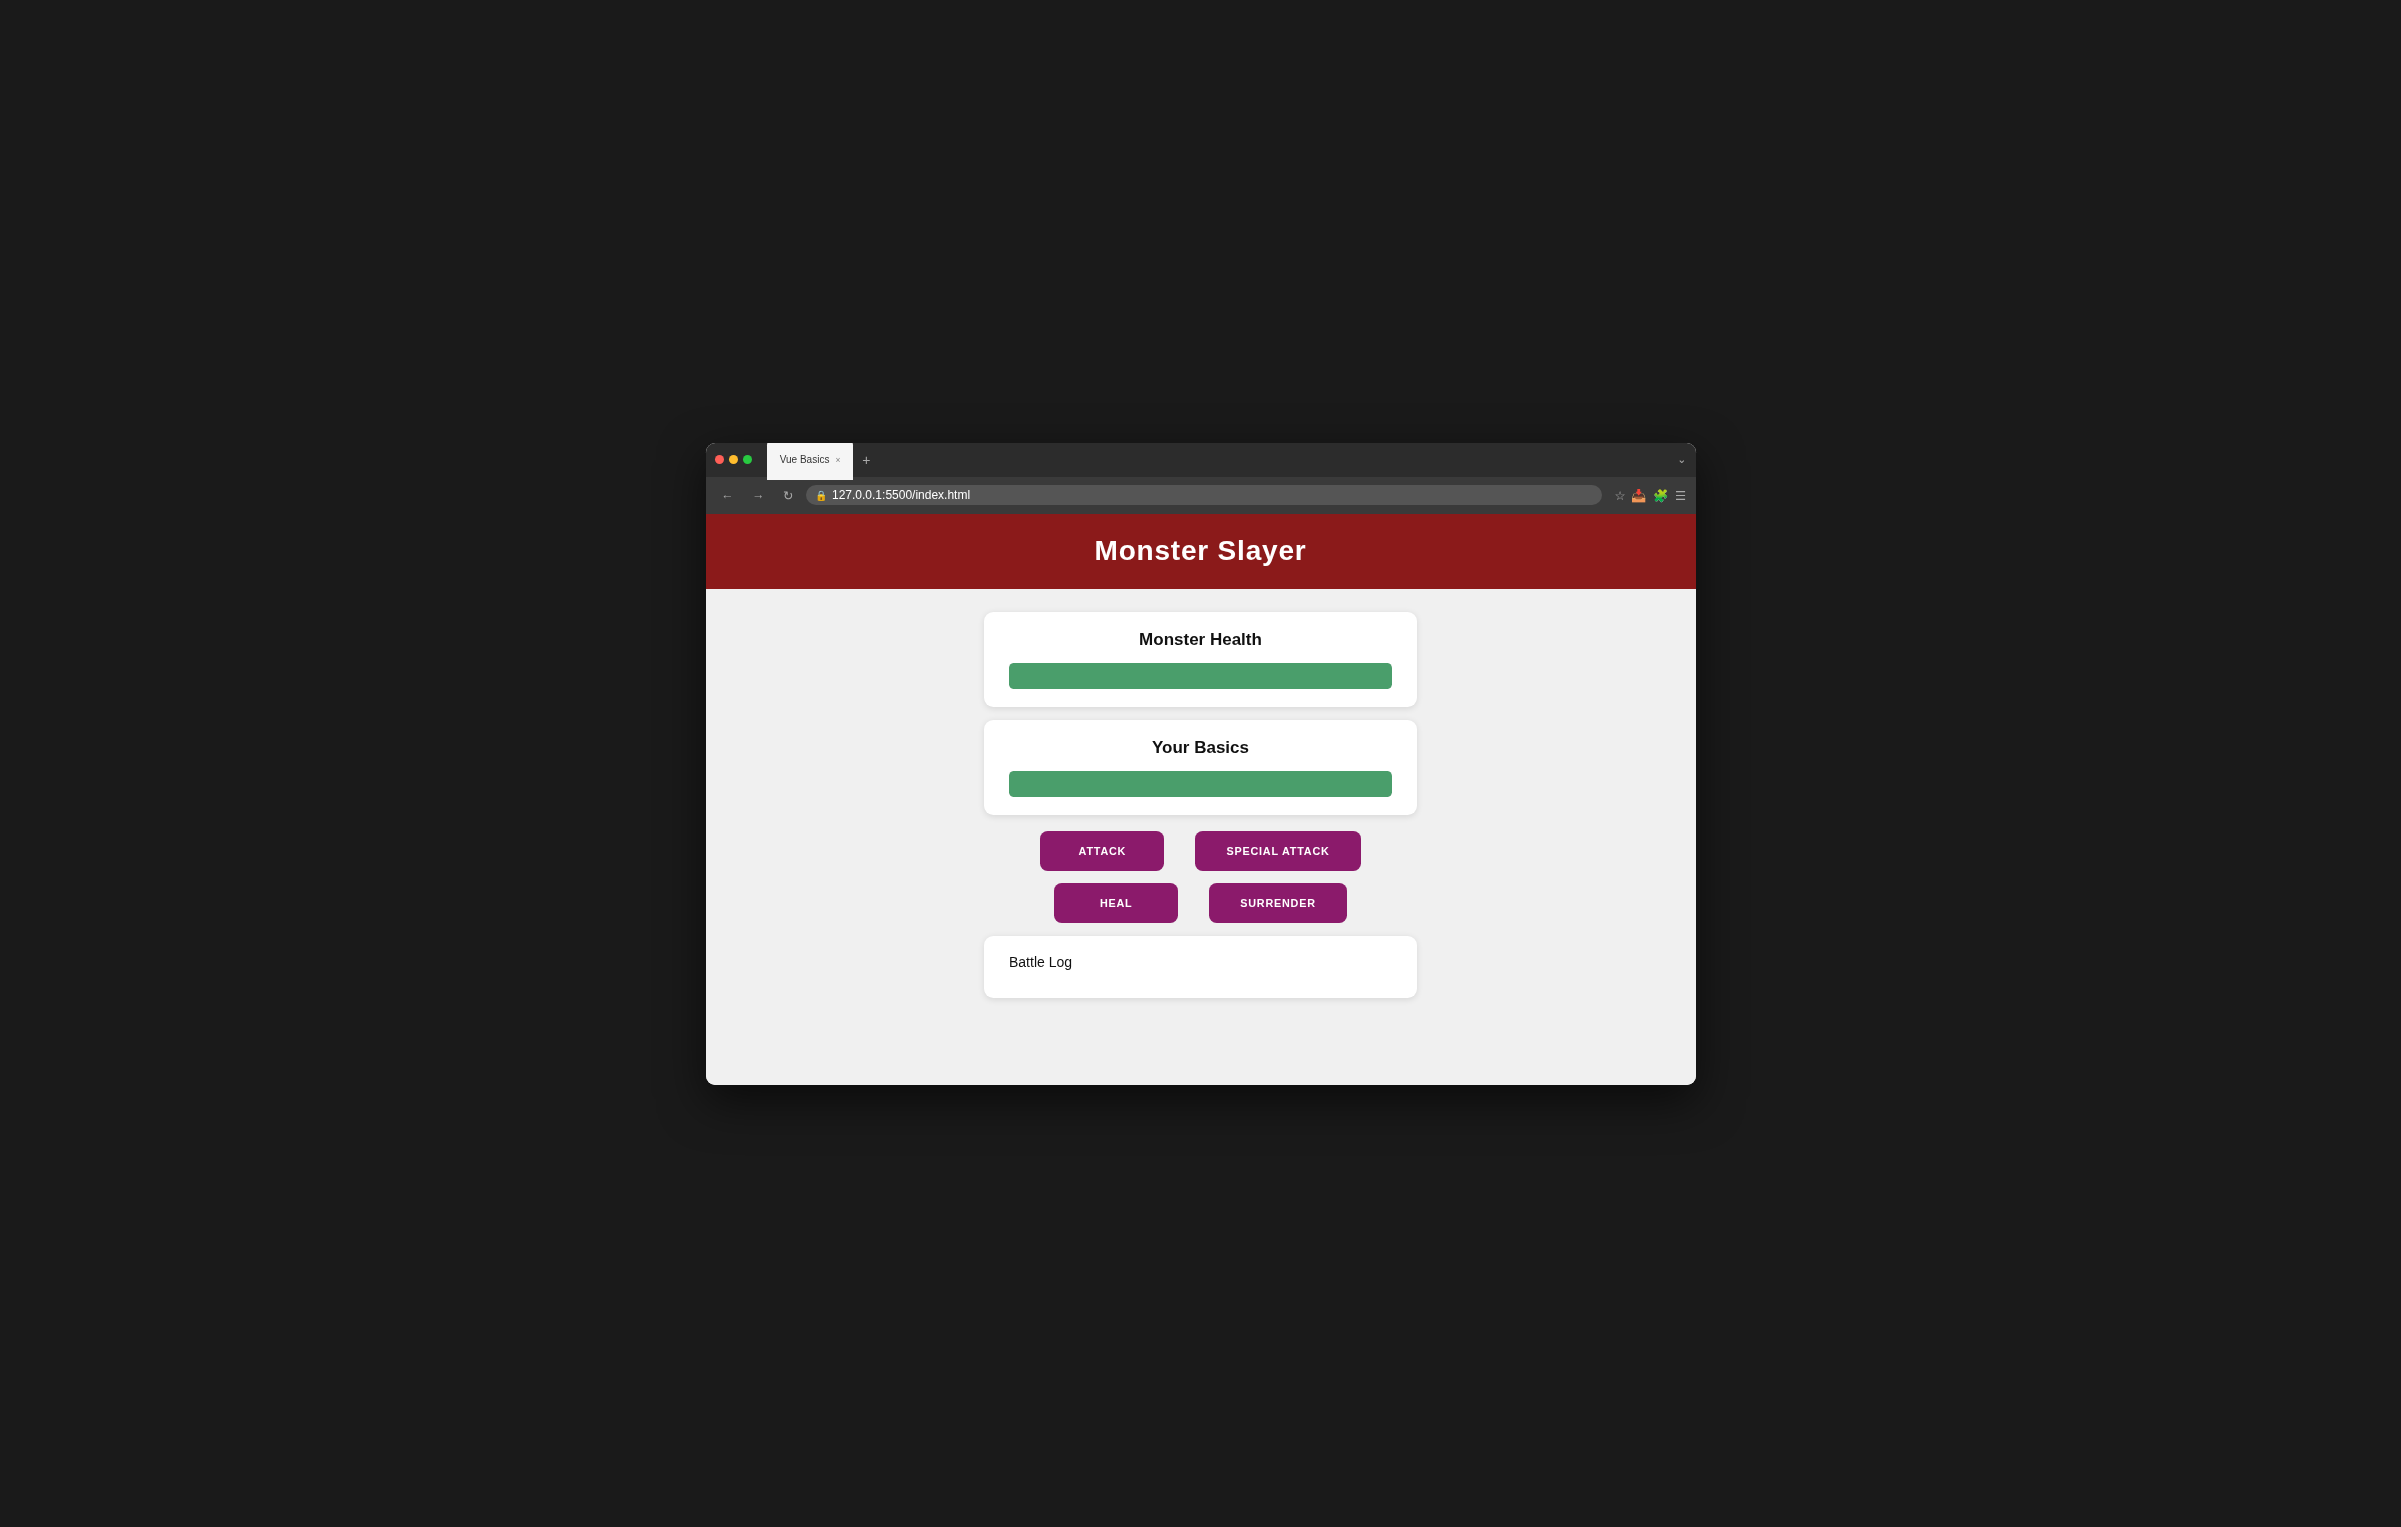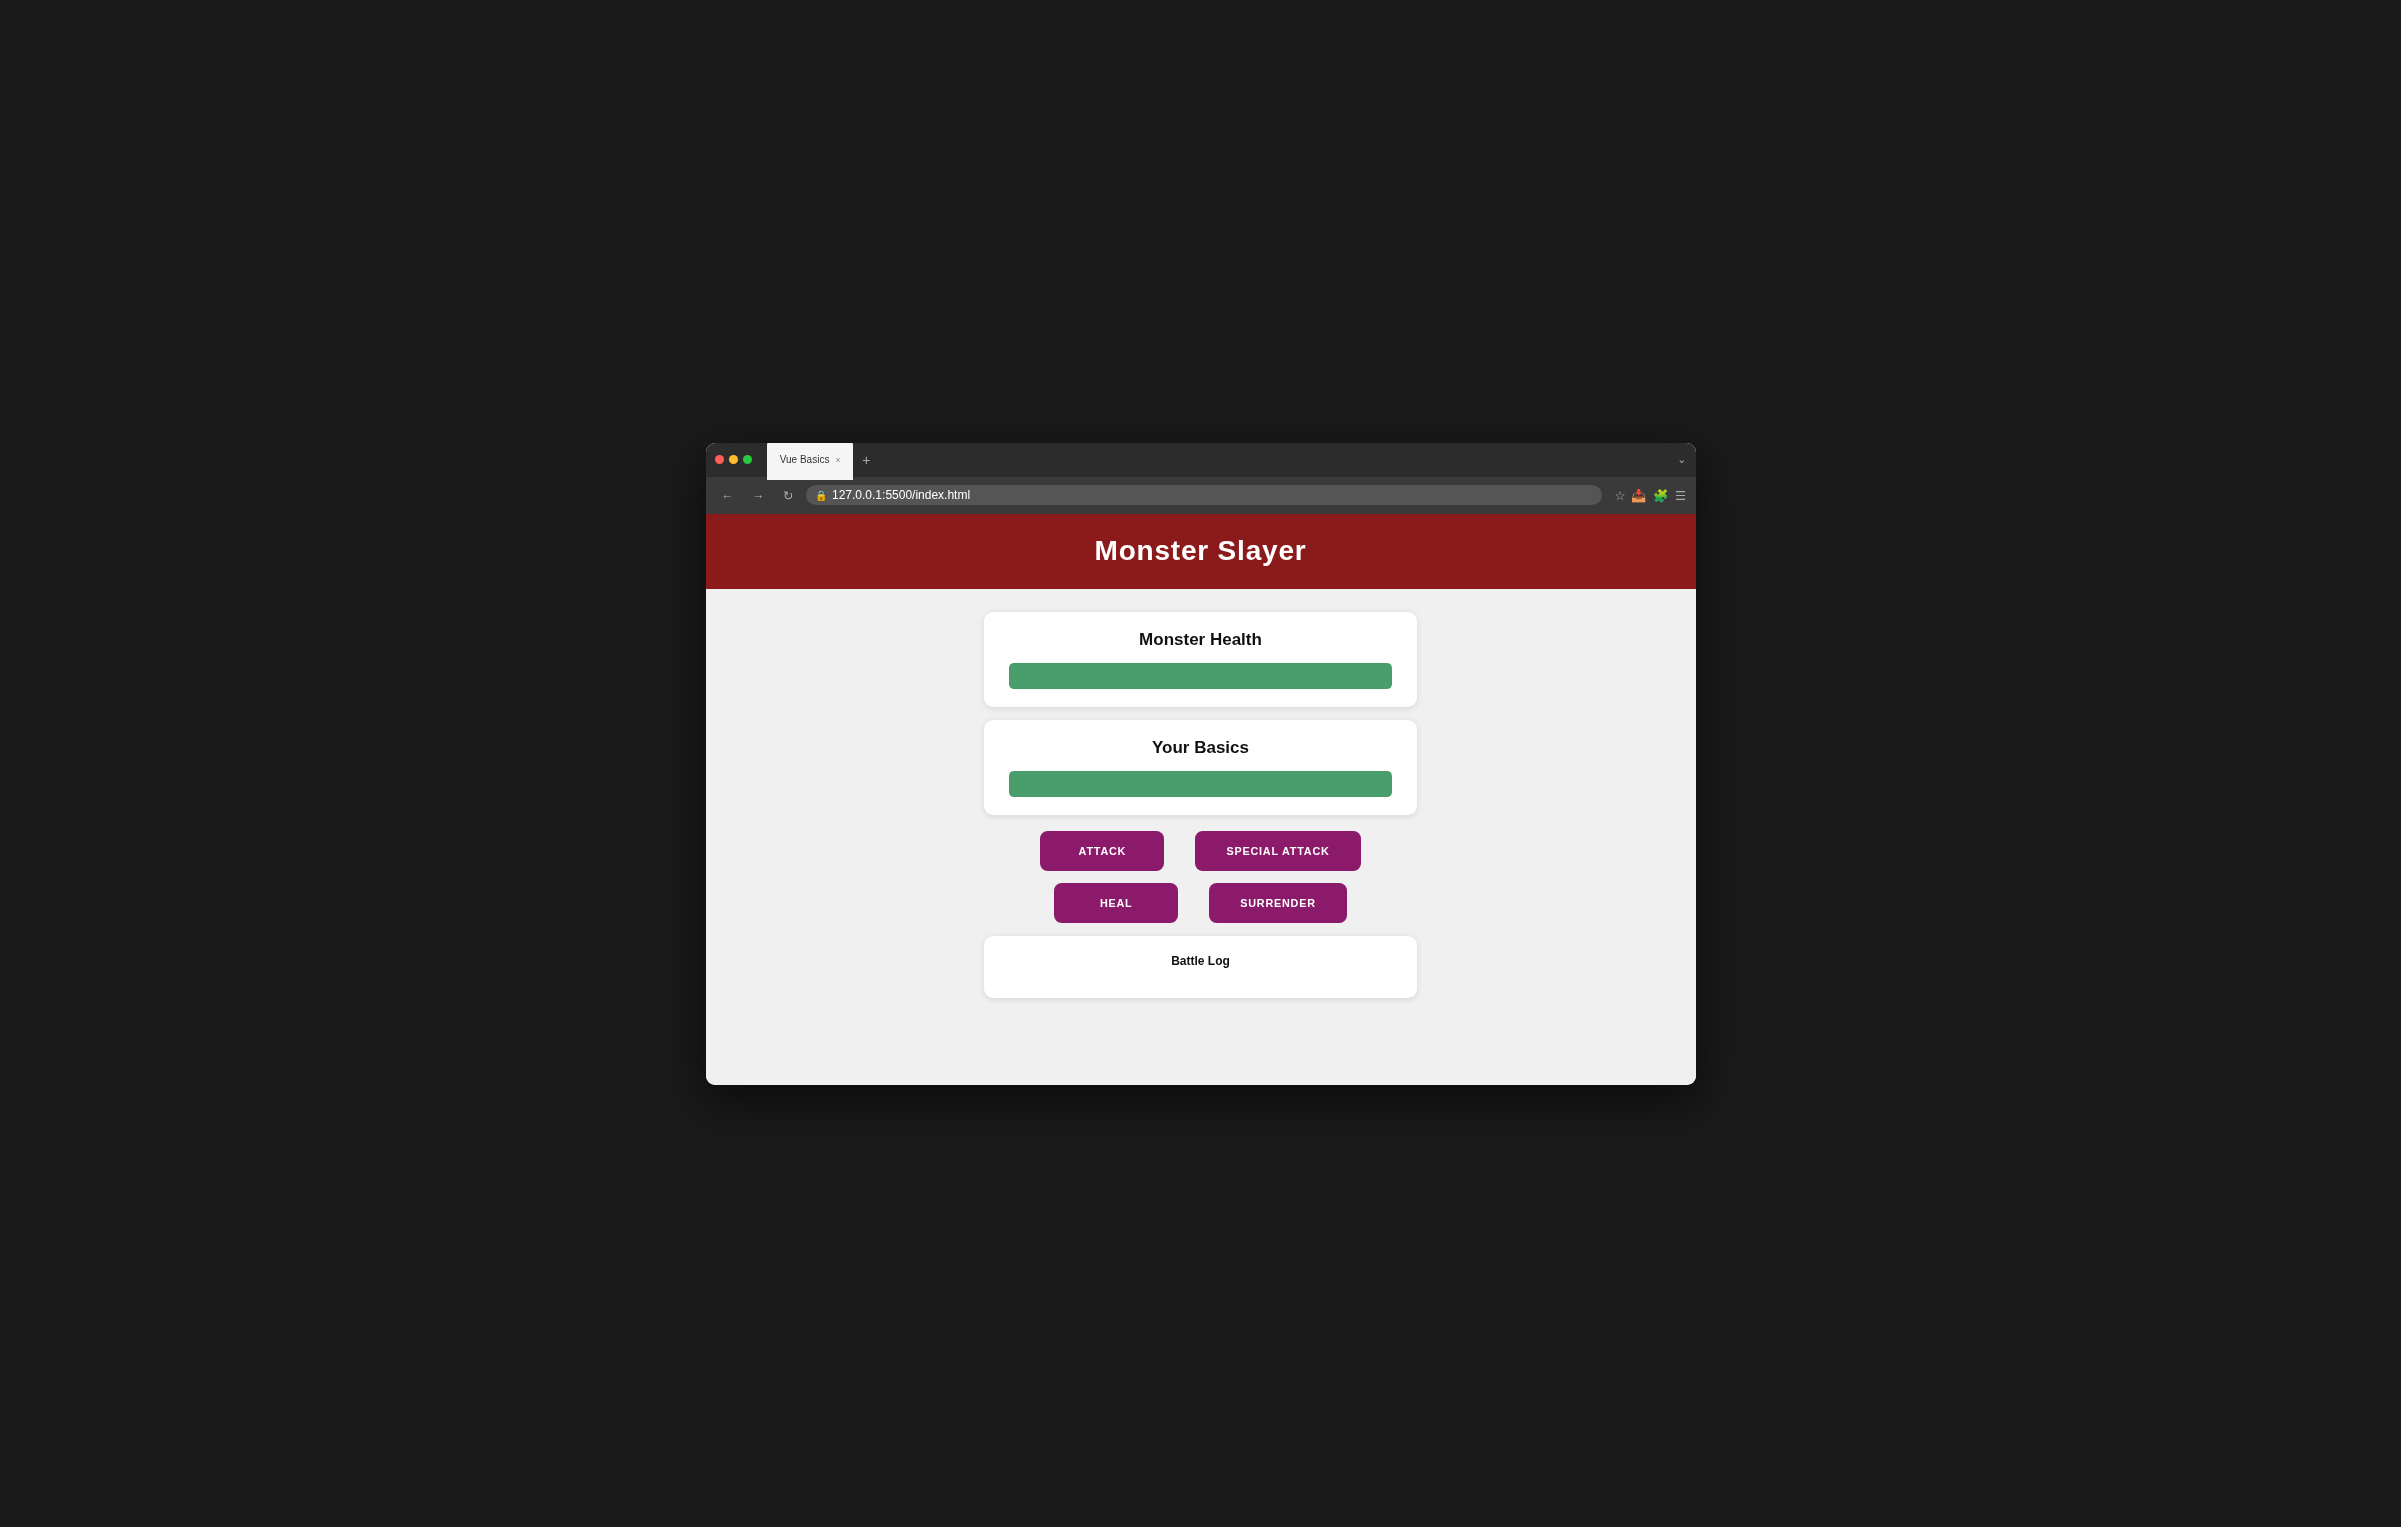--- a/index.html
+++ b/index.html
@@ -233,23 +233,22 @@
     .battle-log-card {
       background: #ffffff;
       border-radius: 9.3px;
       padding: 18.6px 25px;
       width: 433px;
       box-shadow: 0 1.5px 6.2px rgba(0,0,0,0.1);
       min-height: 62px;
     }
 
     .battle-log-title {
-      text-align: center;
-      font-size: 12px;
-      font-weight: 700;
+      font-size: 14px;
+      font-weight: 400;
       color: #111;
     }
   </style>
 </head>
 <body>
 
 <div class="browser-window">
 
   <div class="browser-titlebar">
     <div class="traffic-lights">

